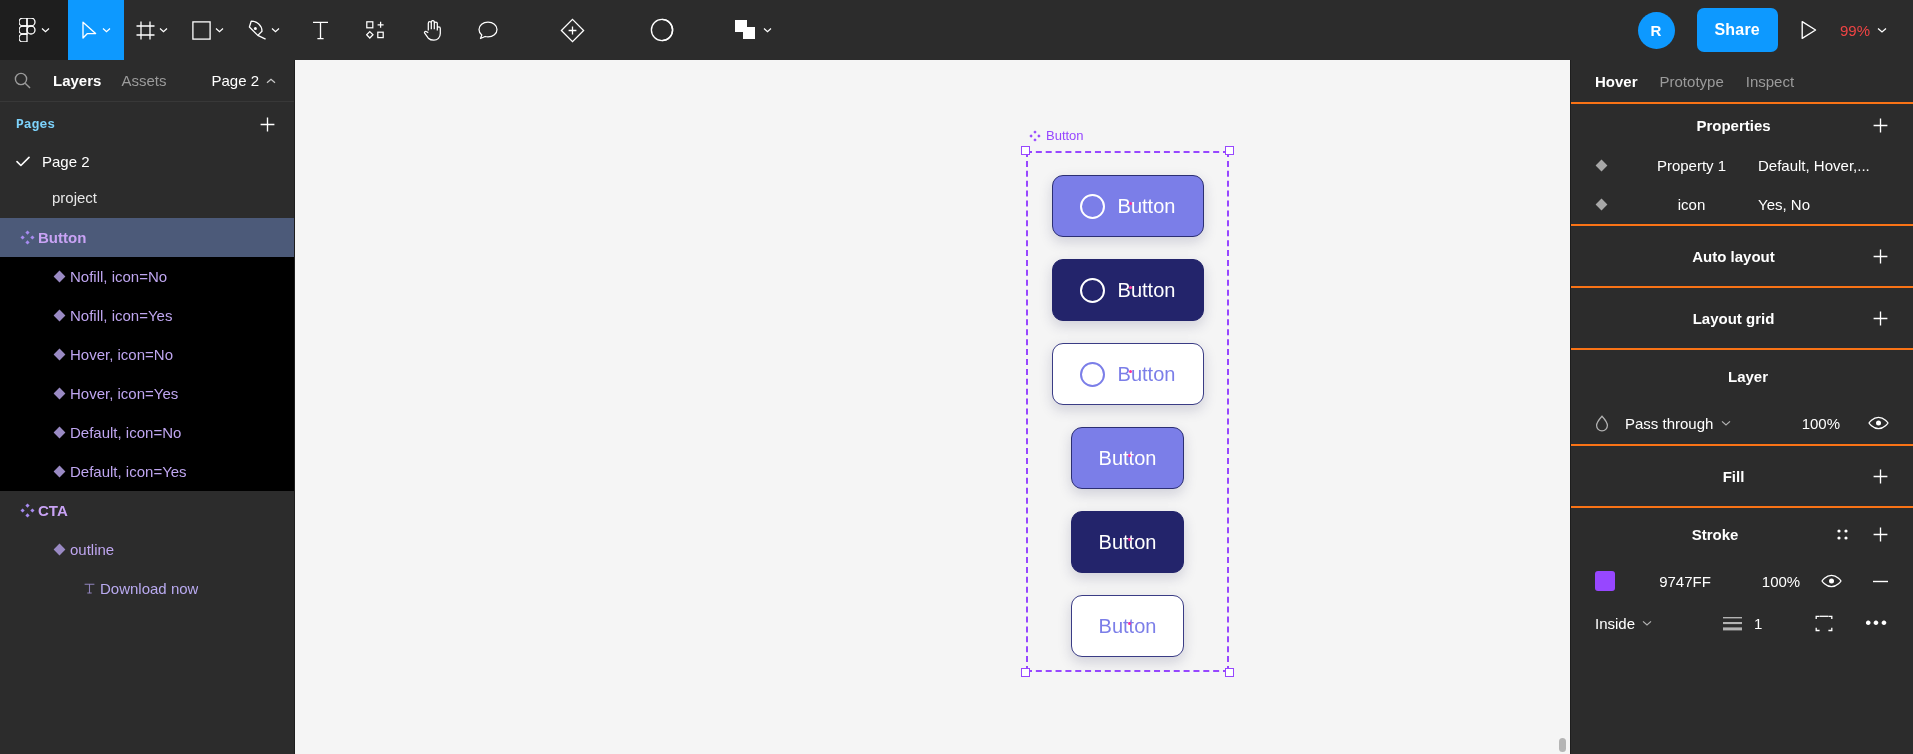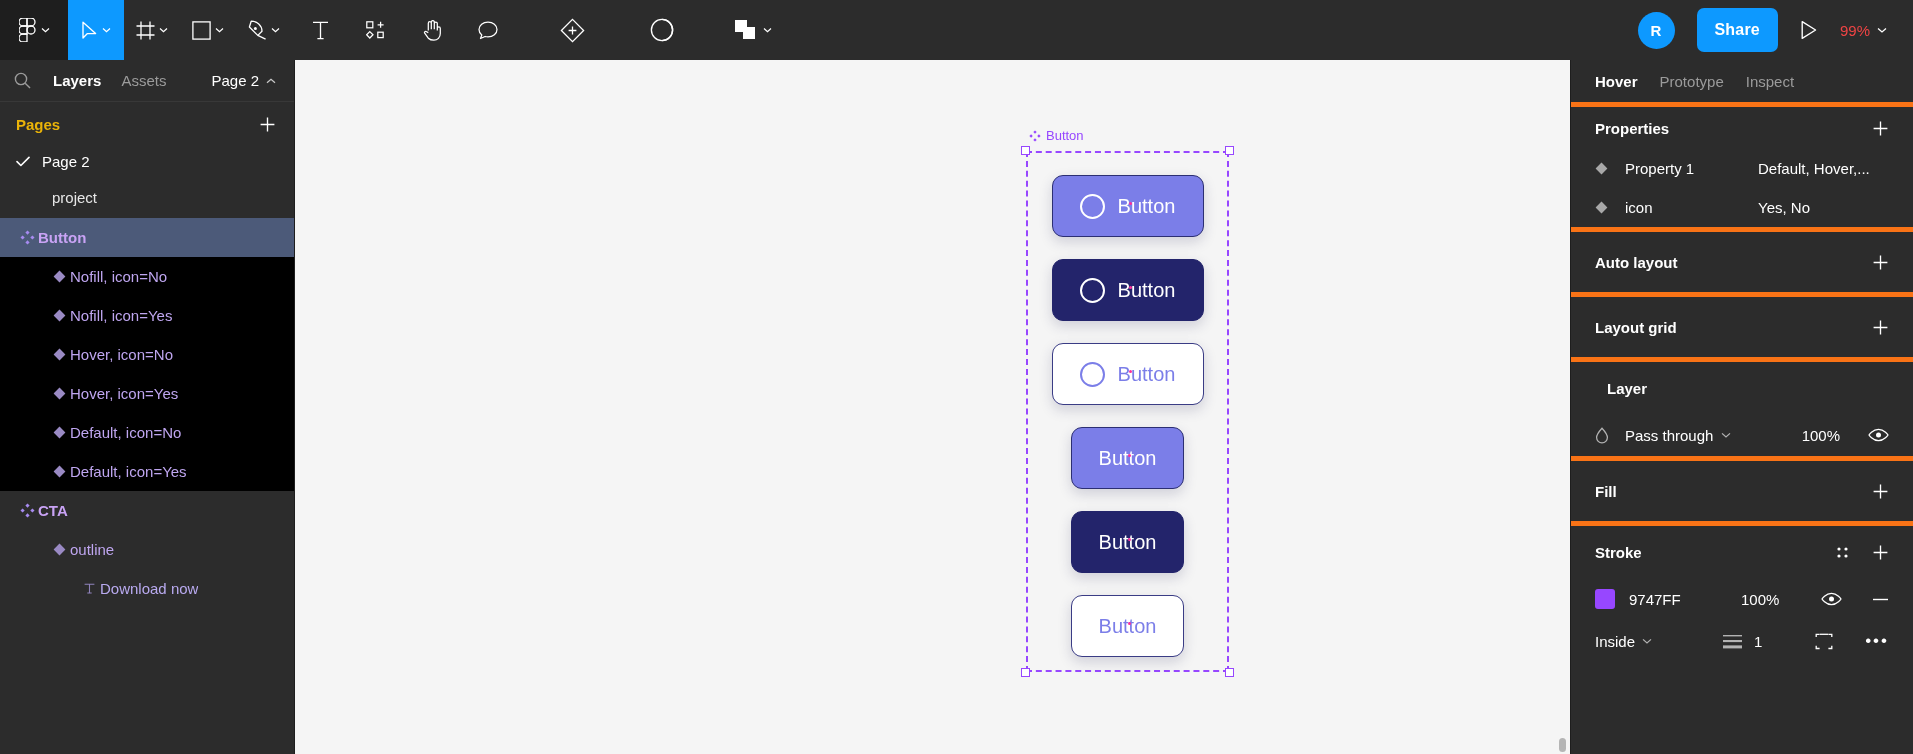--- a/index.html
+++ b/index.html
@@ -92,21 +92,21 @@
     background: #2c2c2c;
     z-index: 12;
     height: 116px;
     overflow: hidden;
     pointer-events: auto;
   }
   .pages-header {
     display: flex; align-items: center; justify-content: space-between;
     padding: 14px 18px 10px 16px;
   }
-  .pages-title { color: #eab308; font-size: 15px; font-weight: 700; }
+  .pages-title { color: #7dd3fc; font-size: 13px; font-weight: 700; font-family: Liberation Mono, monospace; }
   .pages-add { color: #ffffff; cursor: pointer; display: flex; }
   .page-row {
     display: flex; align-items: center; gap: 0;
     height: 36px; padding-left: 16px; cursor: pointer; color: #ffffff;
     font-size: 15px;
   }
   .page-check { width: 26px; display: flex; align-items: center; color: #ffffff; }
   .page-row.sub { padding-left: 52px; }
   .page-row.sub .page-label { color: #e8e8e8; }
 
@@ -207,21 +207,21 @@
     display: flex; flex-direction: column;
     overflow: hidden;
   }
   .rp-tabs {
     height: 42px; min-height: 42px;
     display: flex; align-items: center; gap: 22px;
     padding: 0 24px;
   }
   .rp-tab { font-size: 15px; color: #9b9b9b; cursor: pointer; }
   .rp-tab.active { color: #ffffff; font-weight: 700; }
-  .rp-section { border-top: 5px solid #f97316; }
+  .rp-section { border-top: 2px solid #f97316; text-align: center; }
   .rp-section:first-of-type { border-top: none; }
   .rp-head {
     display: flex; align-items: center;
     height: 42px; padding: 0 24px;
   }
   .rp-head .rp-title {
     color: #ffffff; font-size: 15px; font-weight: 700; flex: 1;
   }
   .rp-head .rp-actions { display: flex; align-items: center; gap: 22px; }
   .icon-btn { color: #ffffff; cursor: pointer; display: flex; align-items: center; }

